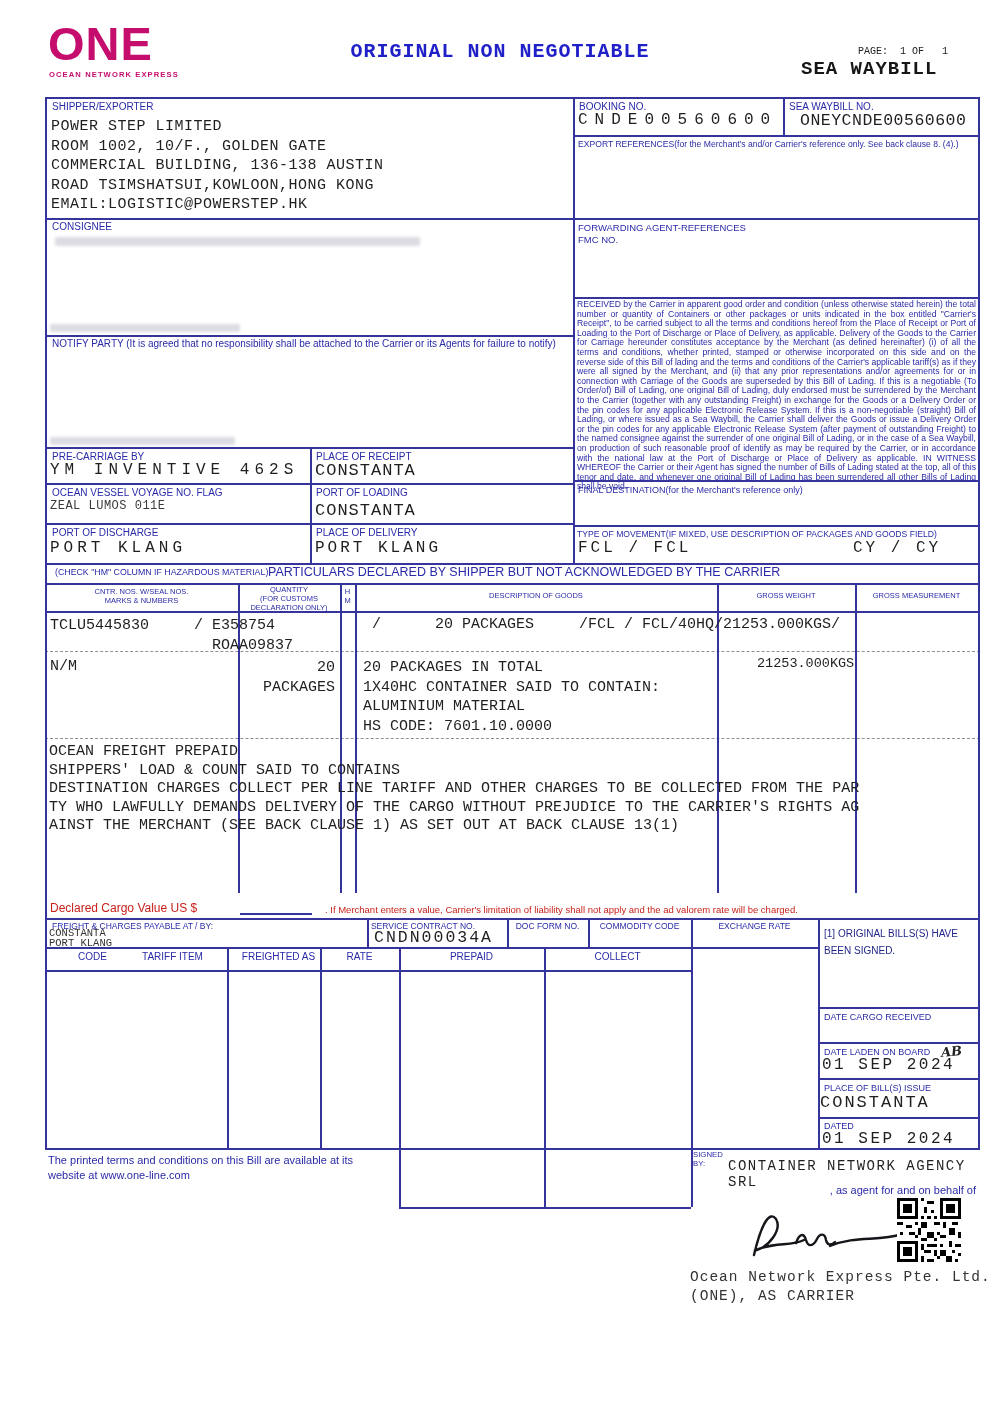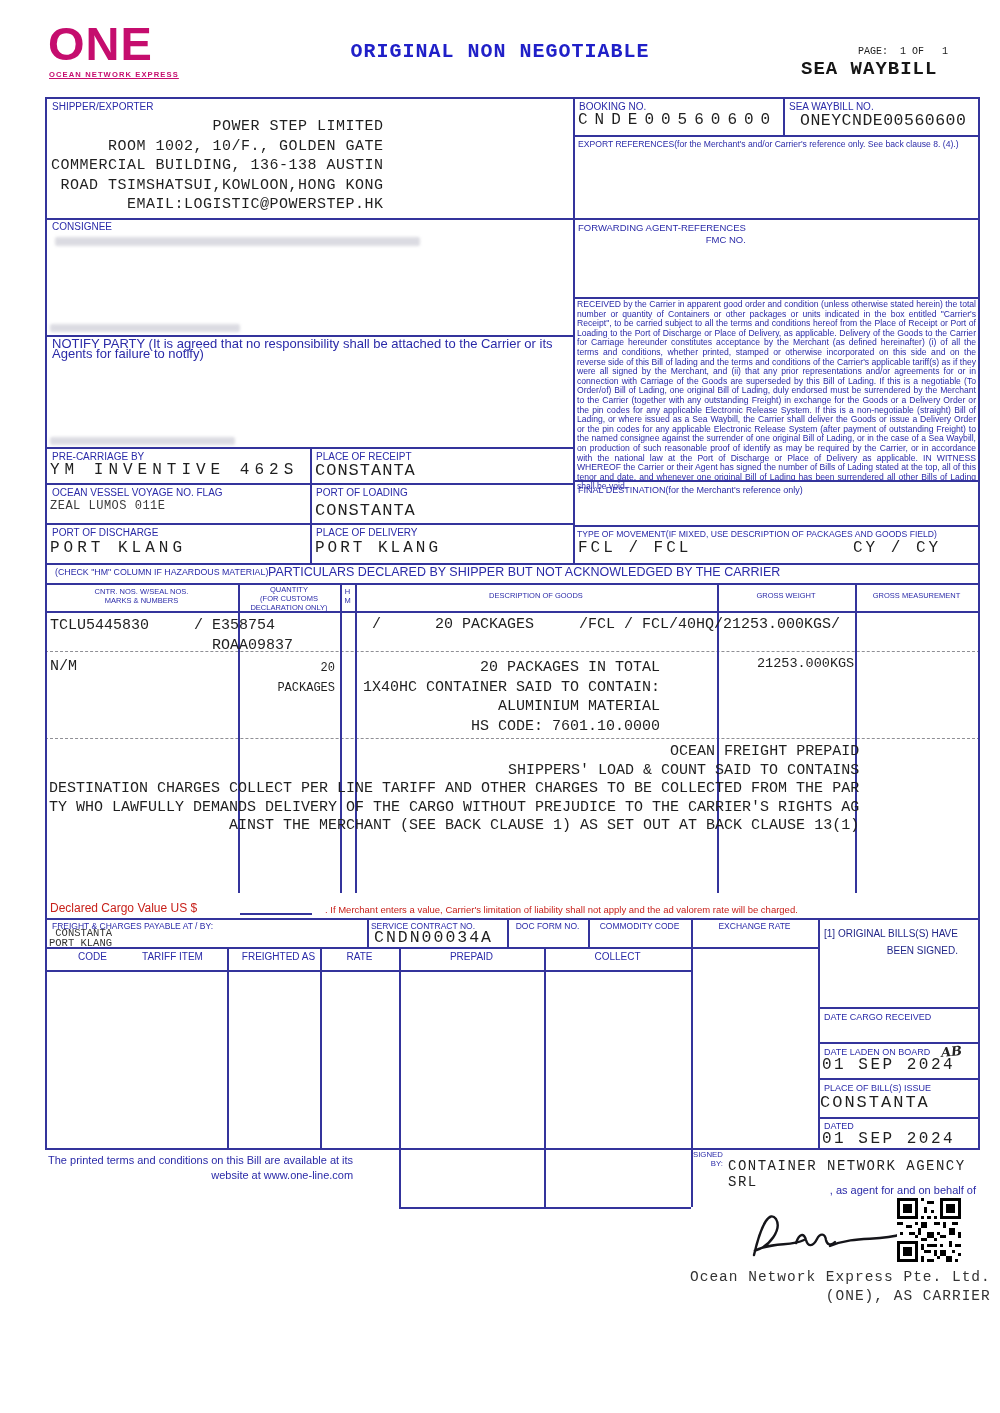--- a/index.html
+++ b/index.html
@@ -10,37 +10,37 @@
     --red:#c8211b;
   }
   html,body{margin:0;padding:0;background:#ffffff;}
   .page{position:relative;width:1000px;height:1413px;background:#ffffff;overflow:hidden;
         font-family:"Liberation Sans","DejaVu Sans",sans-serif;}
   .abs{position:absolute;}
   .lbl{font-size:10px;color:var(--blue);line-height:11px;}
   .lbl-s{font-size:8.6px;color:var(--blue);line-height:10px;}
   .mono{font-family:"Liberation Mono","DejaVu Sans Mono",monospace;color:var(--ink);}
   .pre{white-space:pre;}
-  .prl{white-space:pre-line;text-align:right;}
+  .prl{white-space:pre-line;}
   .hl{position:absolute;height:2px;background:var(--line);}
   .vl{position:absolute;width:2px;background:var(--line);}
   .dash{position:absolute;height:0;border-top:1px dashed #8f8f95;}
   .redact{position:absolute;background:#b9b9c6;opacity:.5;filter:blur(1.5px);border-radius:2px;}
   .ctr{text-align:center;}
   .hdr7{font-size:7.5px;line-height:9px;color:var(--blue);text-align:center;white-space:pre;}
   .red{color:var(--red);}
   svg{display:block;}
 </style>
 </head>
 <body>
 
 <div class="page">
 
   <div class="abs" style="left:48px;top:20px;font-size:47px;font-weight:900;letter-spacing:1px;color:var(--mag);line-height:48px;">ONE</div>
-  <div class="abs" style="left:49px;top:70px;font-size:7.6px;font-weight:bold;letter-spacing:1.1px;color:var(--mag);text-decoration:underline;">OCEAN NETWORK EXPRESS</div>
+  <div class="abs" style="left:49px;top:70px;font-size:7.6px;font-weight:bold;letter-spacing:1.1px;color:var(--mag);">OCEAN NETWORK EXPRESS</div>
 
   <div class="abs mono ctr" style="left:300px;top:40px;width:400px;font-size:20px;font-weight:bold;letter-spacing:1px;color:#2020c8;">ORIGINAL NON NEGOTIABLE</div>
 
   <div class="abs mono pre" style="left:858px;top:46px;font-size:10px;color:#222;">PAGE:  1 OF   1</div>
   <div class="abs mono" style="left:801px;top:58px;font-size:19px;font-weight:bold;letter-spacing:1px;color:#161616;">SEA WAYBILL</div>
 
   <div class="hl" style="left:45px;top:97px;width:935px;"></div>
   <div class="hl" style="left:573px;top:135px;width:407px;"></div>
   <div class="hl" style="left:45px;top:218px;width:935px;"></div>
   <div class="hl" style="left:573px;top:297px;width:407px;"></div>
@@ -95,21 +95,21 @@
   <div class="abs lbl" style="left:579px;top:101px;">BOOKING NO.</div>
   <div class="abs mono" style="left:578px;top:111px;font-size:16px;letter-spacing:7px;">CNDE00560600</div>
   <div class="abs lbl" style="left:789px;top:101px;">SEA WAYBILL NO.</div>
   <div class="abs mono" style="left:800px;top:111px;font-size:16.5px;letter-spacing:.5px;">ONEYCNDE00560600</div>
   <div class="abs lbl-s" style="left:578px;top:139px;width:398px;">EXPORT REFERENCES(for the Merchant's and/or Carrier's reference only. See back clause 8. (4).)</div>
 
   <div class="abs lbl" style="left:52px;top:221px;">CONSIGNEE</div>
   <div class="redact" style="left:55px;top:237px;width:365px;height:9px;"></div>
   <div class="redact" style="left:50px;top:324px;width:190px;height:8px;"></div>
 
-  <div class="abs lbl-s" style="left:52px;top:339px;width:515px;font-size:13px;">NOTIFY PARTY (It is agreed that no responsibility shall be attached to the Carrier or its Agents for failure to notify)</div>
+  <div class="abs lbl-s" style="left:52px;top:339px;width:515px;font-size:10px;">NOTIFY PARTY (It is agreed that no responsibility shall be attached to the Carrier or its Agents for failure to notify)</div>
   <div class="redact" style="left:50px;top:437px;width:185px;height:8px;"></div>
 
   <div class="abs lbl prl" style="left:578px;top:222px;line-height:12px;font-size:9.5px;">FORWARDING AGENT-REFERENCES
 FMC NO.</div>
 
   <div class="abs" style="left:577px;top:300px;width:399px;font-size:8.6px;line-height:9.6px;color:var(--blue);text-align:justify;">RECEIVED by the Carrier in apparent good order and condition (unless otherwise stated herein) the total number or quantity of Containers or other packages or units indicated in the box entitled "Carrier's Receipt", to be carried subject to all the terms and conditions hereof from the Place of Receipt or Port of Loading to the Port of Discharge or Place of Delivery, as applicable.  Delivery of the Goods to the Carrier for Carriage hereunder constitutes acceptance by the Merchant (as defined hereinafter) (i) of all the terms and conditions, whether printed, stamped or otherwise incorporated on this side and on the reverse side of this Bill of lading and the terms and conditions of the Carrier's applicable tariff(s) as if they were all signed by the Merchant, and (ii) that any prior representations and/or agreements for or in connection with Carriage of the Goods are superseded by this Bill of Lading.  If this is a negotiable (To Order/of) Bill of Lading, one original Bill of Lading, duly endorsed must be surrendered by the Merchant to the Carrier (together with any outstanding Freight) in exchange for the Goods or a Delivery Order or the pin codes for any applicable Electronic Release System.  If this is a non-negotiable (straight) Bill of Lading, or where issued as a Sea Waybill, the Carrier shall deliver the Goods or issue a Delivery Order or the pin codes for any applicable Electronic Release System (after payment of outstanding Freight) to the named consignee against the surrender of one original Bill of Lading, or in the case of a Sea Waybill, on production of such reasonable proof of identify as may be required by the Carrier, or in accordance with the national law at the Port of Discharge or Place of Delivery as applicable.  IN WITNESS WHEREOF the Carrier or their Agent has signed the number of Bills of Lading stated at the top, all of this tenor and date, and whenever one original Bill of Lading has been surrendered all other Bills of Lading shall be void.</div>
 
   <div class="abs lbl" style="left:52px;top:451px;">PRE-CARRIAGE BY</div>
   <div class="abs mono" style="left:50px;top:461px;font-size:16px;letter-spacing:5px;">YM INVENTIVE 462S</div>
   <div class="abs lbl" style="left:316px;top:451px;">PLACE OF RECEIPT</div>
@@ -142,21 +142,21 @@
 M</div>
   <div class="abs hdr7" style="left:355px;top:591px;width:362px;">DESCRIPTION OF GOODS</div>
   <div class="abs hdr7" style="left:717px;top:591px;width:138px;">GROSS WEIGHT</div>
   <div class="abs hdr7" style="left:855px;top:591px;width:123px;">GROSS MEASUREMENT</div>
 
   <div class="abs mono pre" style="left:50px;top:616px;font-size:15px;line-height:20px;">TCLU5445830     / E358754
                   ROAA09837</div>
   <div class="abs mono pre" style="left:372px;top:616px;font-size:15px;">/      20 PACKAGES     /FCL / FCL/40HQ/21253.000KGS/</div>
 
   <div class="abs mono" style="left:50px;top:658px;font-size:15px;">N/M</div>
-  <div class="abs mono prl" style="left:238px;top:658px;width:97px;font-size:12px;line-height:20px;text-align:right;">20
+  <div class="abs mono prl" style="left:238px;top:658px;width:97px;font-size:15px;line-height:20px;text-align:right;">20
 PACKAGES</div>
   <div class="abs mono prl" style="left:363px;top:658px;font-size:15px;line-height:19.5px;">20 PACKAGES IN TOTAL
 1X40HC CONTAINER SAID TO CONTAIN:
 ALUMINIUM MATERIAL
 HS CODE: 7601.10.0000</div>
   <div class="abs mono" style="left:757px;top:656px;font-size:13.5px;">21253.000KGS</div>
 
   <div class="abs mono prl" style="left:49px;top:743px;font-size:15px;line-height:18.6px;">OCEAN FREIGHT PREPAID
 SHIPPERS' LOAD &amp; COUNT SAID TO CONTAINS
 DESTINATION CHARGES COLLECT PER LINE TARIFF AND OTHER CHARGES TO BE COLLECTED FROM THE PAR

